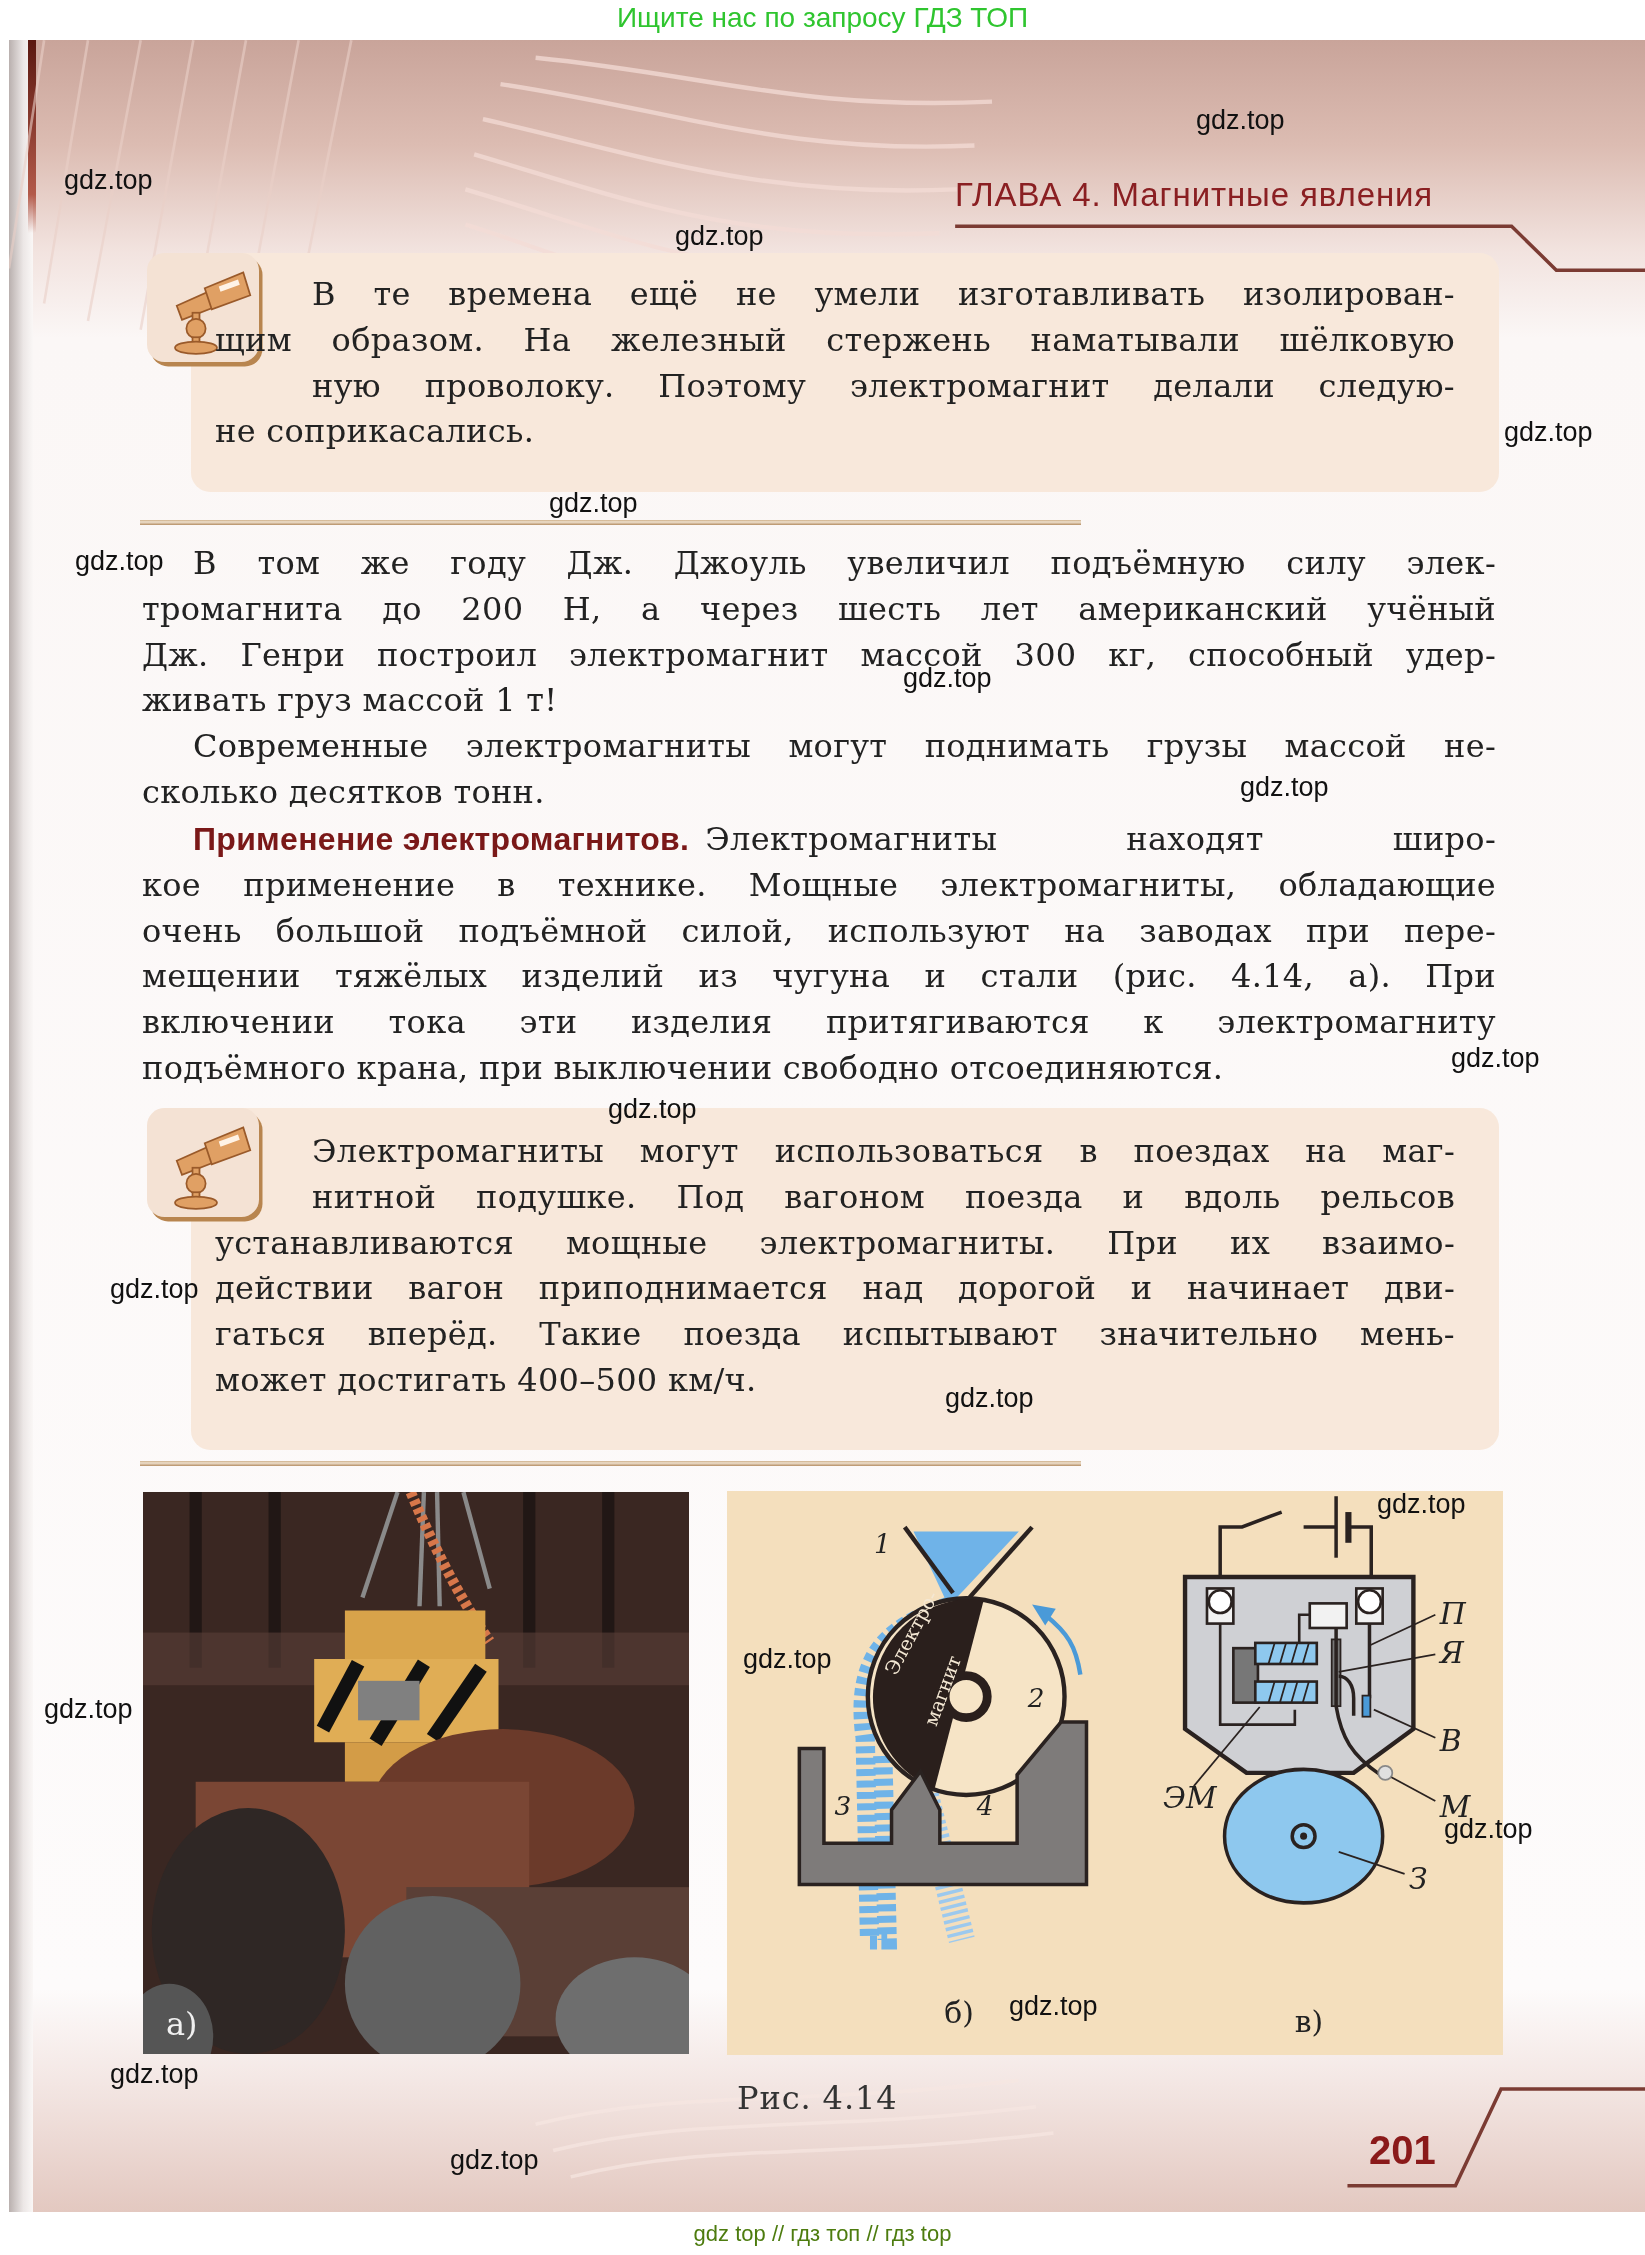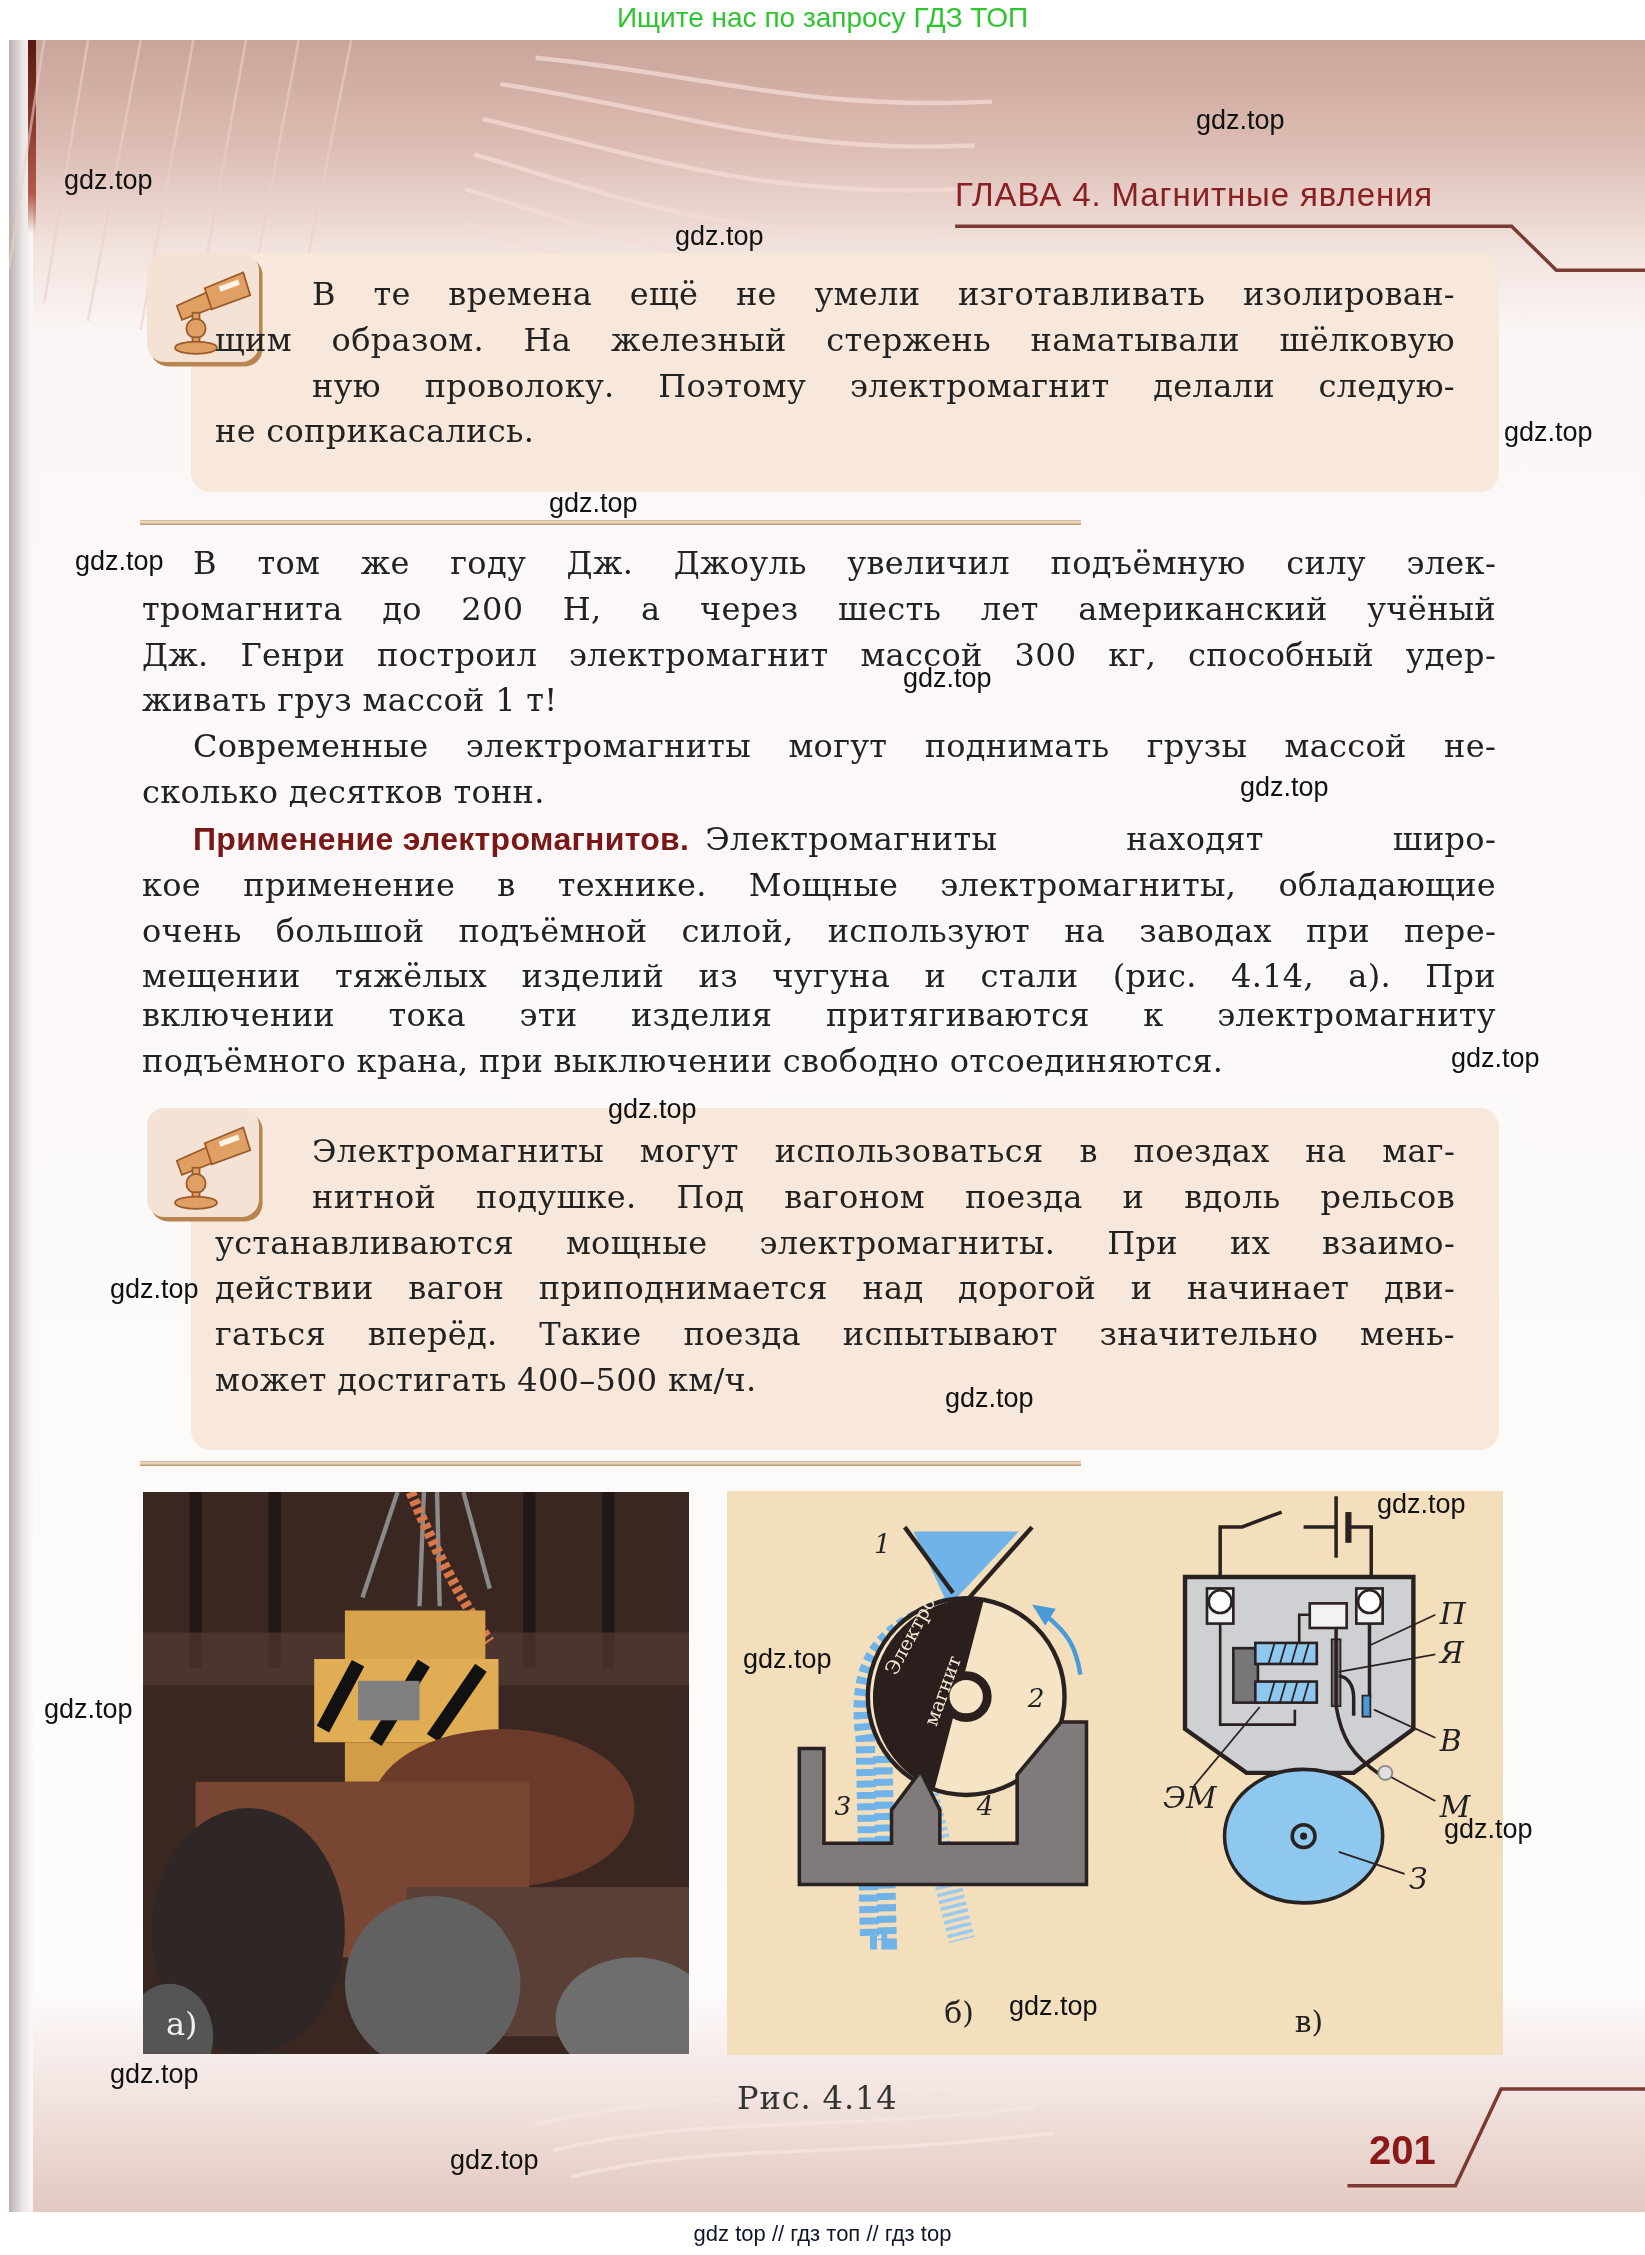--- a/index.html
+++ b/index.html
@@ -1,21 +1,21 @@
 <!DOCTYPE html>
 <html style="font-size:14px"><head>
 <meta charset="utf-8">
 <style>
   html, body { margin:0; padding:0; }
   body { width:1645px; height:2255px; position:relative; background:#ffffff; overflow:hidden;
          font-family:"DejaVu Serif", serif; }
   .abs { position:absolute; }
   .top-banner { left:0; top:0; width:1645px; height:39px; text-align:center; color:#2fc52f;
                 font-family:"Liberation Sans", sans-serif; font-size:28px; line-height:35px; }
-  .footer-banner { left:0; top:2214px; width:1645px; height:41px; text-align:center; color:#0f172a;
+  .footer-banner { left:0; top:2214px; width:1645px; height:41px; text-align:center; color:#4d7c0f;
                 font-family:"Liberation Sans", sans-serif; font-size:22px; line-height:40px; }
   .page { left:8.8px; top:40px; width:1636px; height:2172px; overflow:hidden;
           background: linear-gradient(180deg, #c9a49a 0px, #dcbcb2 105px, #f2e3df 211px, #fbf7f6 298px, #fdfbfb 1949px, #f3e6e3 2045px, #e3c8c0 2172px); }
   .spine { left:8.8px; top:40px; width:24.6px; height:2172px;
            background: linear-gradient(90deg, #b9b0ae 0, #ece7e6 60%, #faf7f6 100%); }
   .spine-dark { left:28px; top:40px; width:8px; height:193px; background:linear-gradient(180deg,#5a1810,#b35a4a 80%, rgba(200,150,140,0)); }
   .waves { left:8.8px; top:40px; width:1636px; height:369px; }
   .waves-bottom { left:8.8px; top:2054px; width:1636px; height:158px; }
   .chapter-title { left:955px; top:176px; color:#8a1f22; font-family:"Liberation Sans", sans-serif;
                    font-size:33px; letter-spacing:0.9px; white-space:nowrap; }
@@ -99,21 +99,21 @@
 </div>
 
 <div class="abs" style="left:142px;top:822px;width:1354px;">
   <div class="line" style="margin-left:51px;display:flex;justify-content:flex-start;text-align:left;text-align-last:auto;">
     <span class="heading">Применение электромагнитов.</span>
     <span style="flex:1;margin-left:16px;text-align:justify;text-align-last:justify;">Электромагниты находят широ-</span>
   </div>
   <div class="line" style="margin-top:8.8px;">кое применение в технике. Мощные электромагниты, обладающие</div>
   <div class="line" style="margin-top:8.8px;">очень большой подъёмной силой, используют на заводах при пере-</div>
   <div class="line" style="margin-top:8.8px;">мещении тяжёлых изделий из чугуна и стали (рис. 4.14, а). При</div>
-  <div class="line" style="margin-top:2px;">включении тока эти изделия притягиваются к электромагниту</div>
+  <div class="line" style="margin-top:9px;">включении тока эти изделия притягиваются к электромагниту</div>
   <div class="line" style="margin-top:8.8px;text-align-last:left;">подъёмного крана, при выключении свободно отсоединяются.</div>
 </div>
 
 <div class="abs callout" style="left:191px;top:1108px;width:1308px;height:342px;"></div>
 <div class="abs callout-icon" style="left:147px;top:1108px;">
   <svg width="112" height="109" viewBox="0 0 128 124">
     <g fill="#e0a064" stroke="#9a5a2a" stroke-width="2">
       <polygon points="34,60 70,44 76,62 40,76"></polygon>
       <polygon points="66,40 110,22 118,48 74,64"></polygon>
       <rect x="52" y="68" width="8" height="14"></rect>

